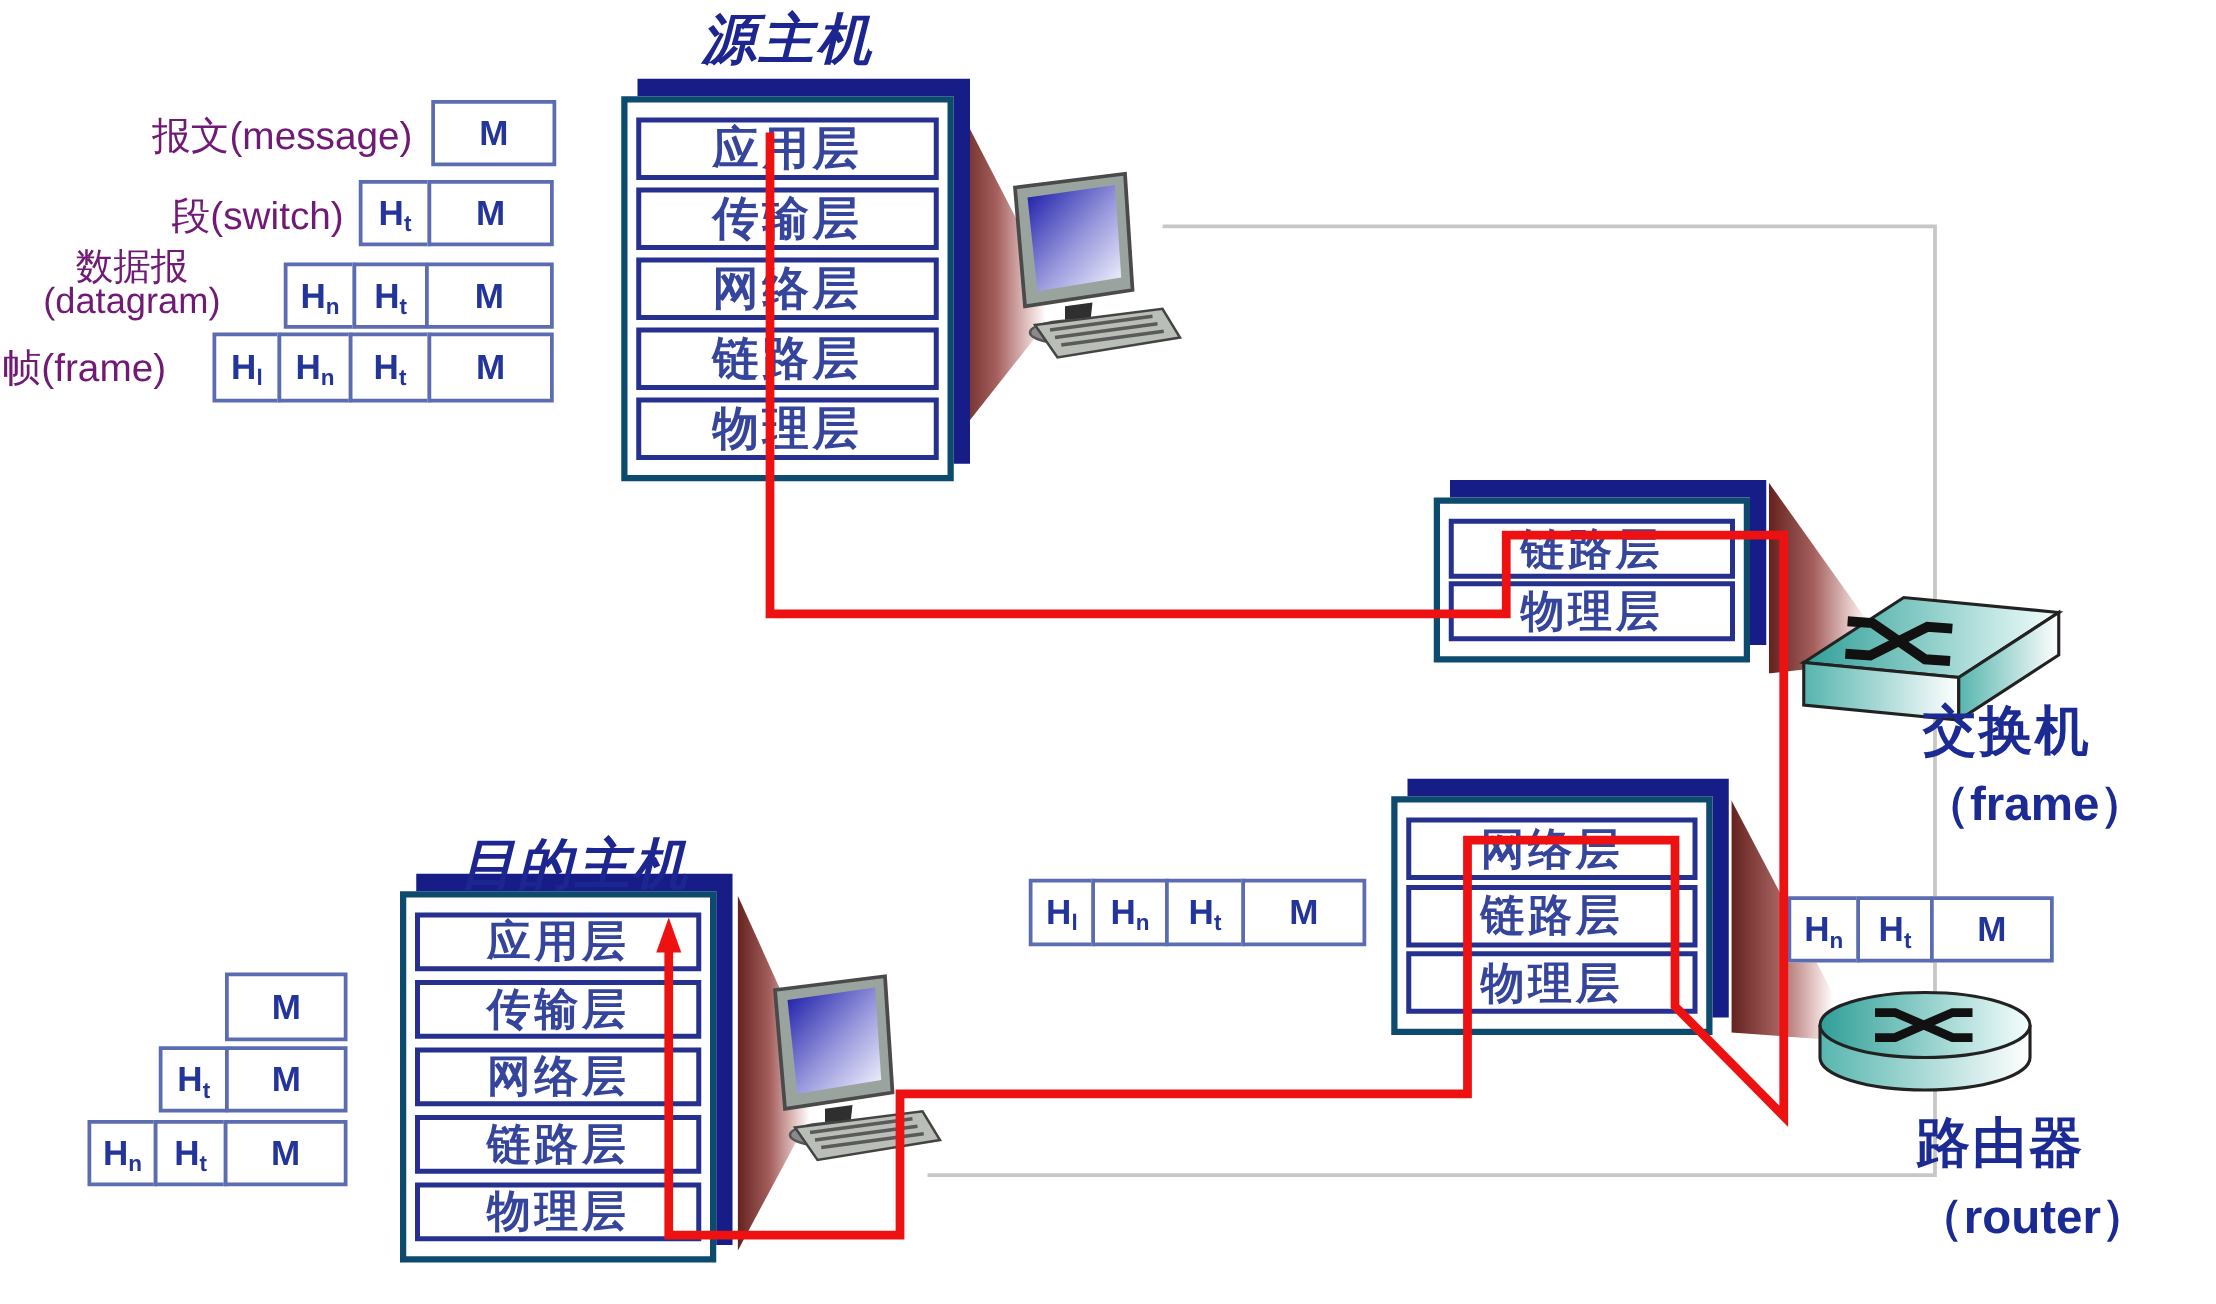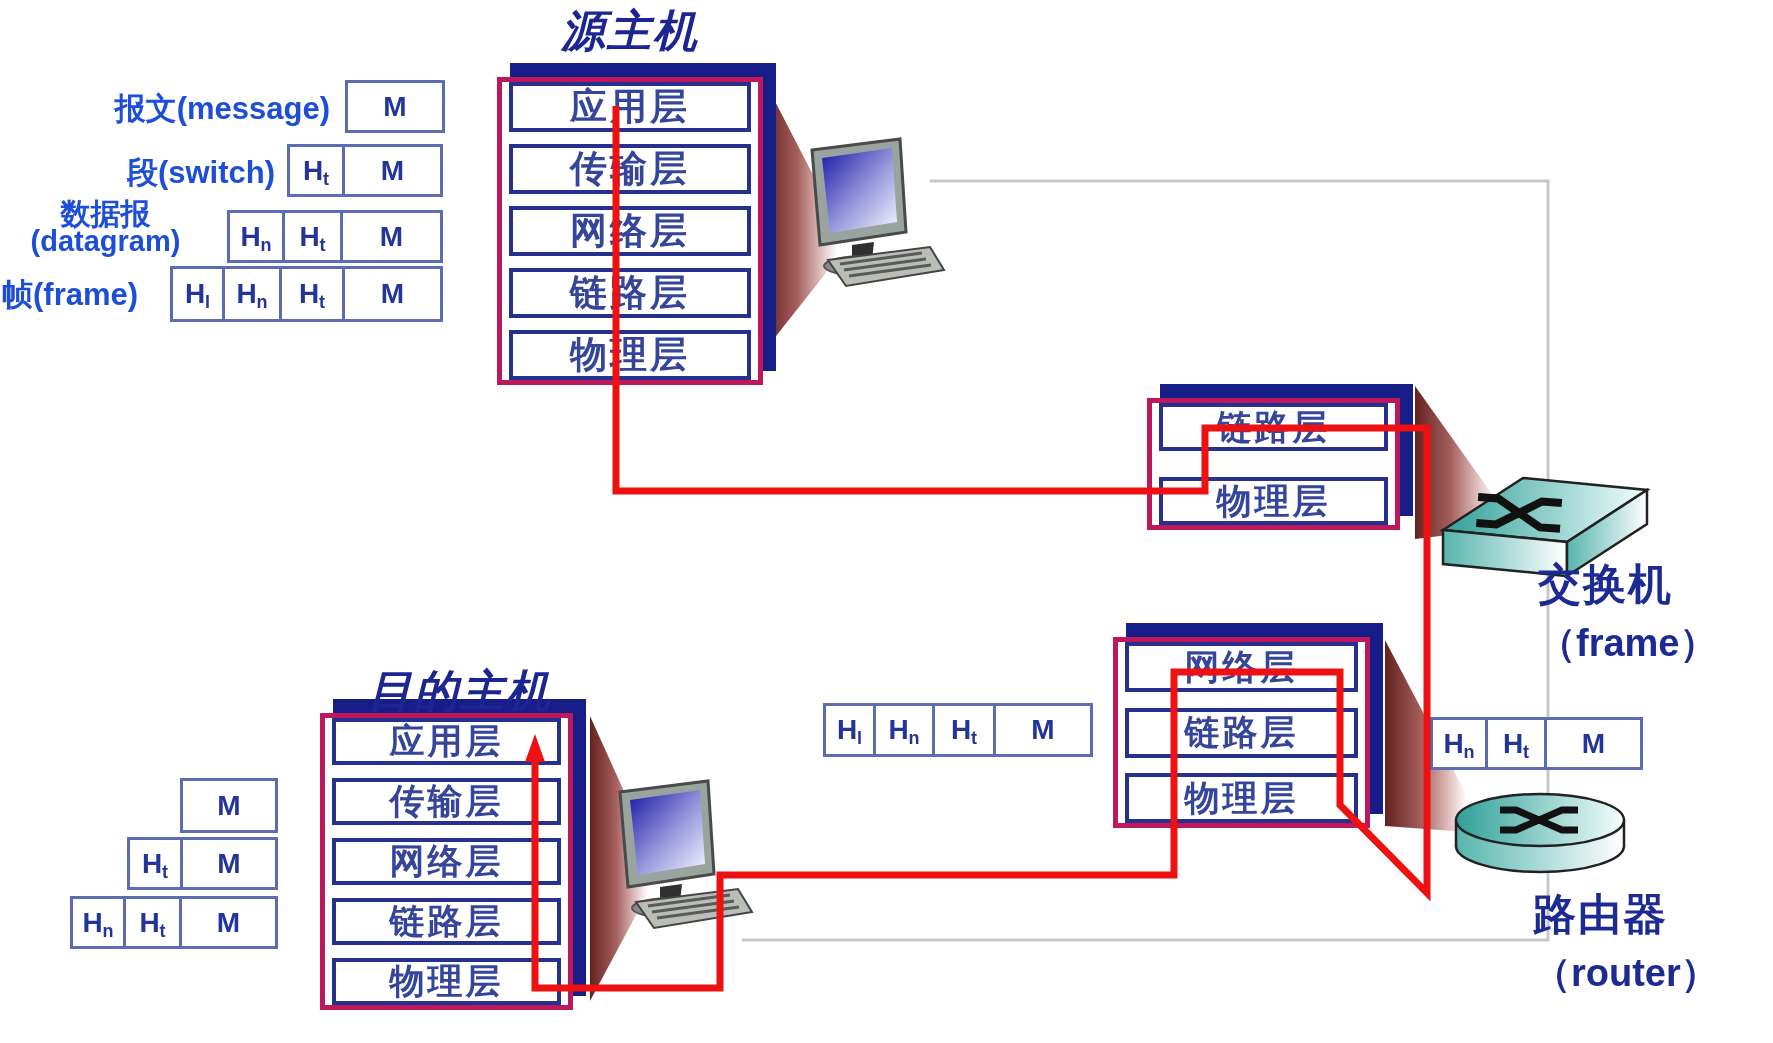--- a/index.html
+++ b/index.html
@@ -15,22 +15,22 @@
         background:linear-gradient(90deg,#64221f 0%,#a5605e 45%,#e3c6c4 80%,rgba(255,255,255,0) 100%);}
   .cone-src{left:765px;top:82px;width:72px;height:268px;clip-path:polygon(0 0,100% 52%,100% 66%,0 100%);}
   .cone-switch{left:1415px;top:386px;width:80px;height:156px;clip-path:polygon(0 0,100% 72%,100% 92%,0 98%);}
   .cone-router{left:1385px;top:640px;width:82px;height:200px;clip-path:polygon(0 0,100% 78%,100% 96%,0 93%);}
   .cone-dst{left:590px;top:716px;width:58px;height:285px;clip-path:polygon(0 0,100% 45%,100% 62%,0 100%);}
 
   
   .stack{position:absolute;z-index:3;}
   .stack-shadow{position:absolute;left:13px;top:-14px;width:100%;height:100%;background:#161d87;}
   .stack-box{position:absolute;left:0;top:0;width:100%;height:100%;background:#fff;
-             border:5px solid #be185d;display:flex;flex-direction:column;
-             justify-content:space-between;padding:0 7px;}
+             border:5px solid #0c4a6e;display:flex;flex-direction:column;
+             justify-content:space-between;padding:12px 7px;}
   .layer-row{border:4px solid #26308f;background:#fff;color:#35459c;font-weight:bold;
              display:flex;align-items:center;justify-content:center;letter-spacing:3px;}
   .stack-src{left:497px;top:77px;width:266px;height:308px;}
   .stack-src .layer-row{height:50px;font-size:37px;}
   .stack-dst{left:320px;top:713px;width:253px;height:297px;}
   .stack-dst .layer-row{height:47px;font-size:35px;}
   .stack-switch{left:1147px;top:398px;width:253px;height:132px;}
   .stack-switch .layer-row{height:48px;font-size:35px;}
   .stack-router{left:1113px;top:637px;width:257px;height:191px;}
   .stack-router .layer-row{height:50px;font-size:35px;}
@@ -41,21 +41,21 @@
   .title-dst{left:330px;top:638px;width:260px;margin-top:24px;}
 
   
   .pbox{position:absolute;display:flex;z-index:5;}
   .pcell{border:3px solid #5b6cb0;background:#fff;color:#23349a;font-weight:bold;
          font-size:28px;display:flex;align-items:center;justify-content:center;}
   .pcell + .pcell{margin-left:-3px;}
   .pcell sub{font-size:18px;line-height:1;transform:translateY(8px);}
 
   
-  .legend-label{position:absolute;z-index:5;color:#1d4ed8;font-weight:bold;font-size:31px;}
+  .legend-label{position:absolute;z-index:5;color:#701a75;font-weight:normal;font-size:31px;}
   .ll-1{left:20px;top:88px;width:310px;text-align:right;}
   .ll-2{left:20px;top:152px;width:255px;text-align:right;}
   .ll-3{left:8px;top:198px;width:195px;text-align:center;line-height:31px;font-size:30px;}
   .ll-3 .l2{font-size:29px;display:block;margin-top:-3px;}
   .ll-4{left:2px;top:274px;width:220px;text-align:left;}
 
   
   .dev-label{position:absolute;z-index:5;color:#1c2a93;font-weight:bold;text-align:left;}
   .dev-label .cn{font-size:43px;letter-spacing:2px;display:block;}
   .dev-label .en{font-size:38px;display:block;margin-top:4px;}

